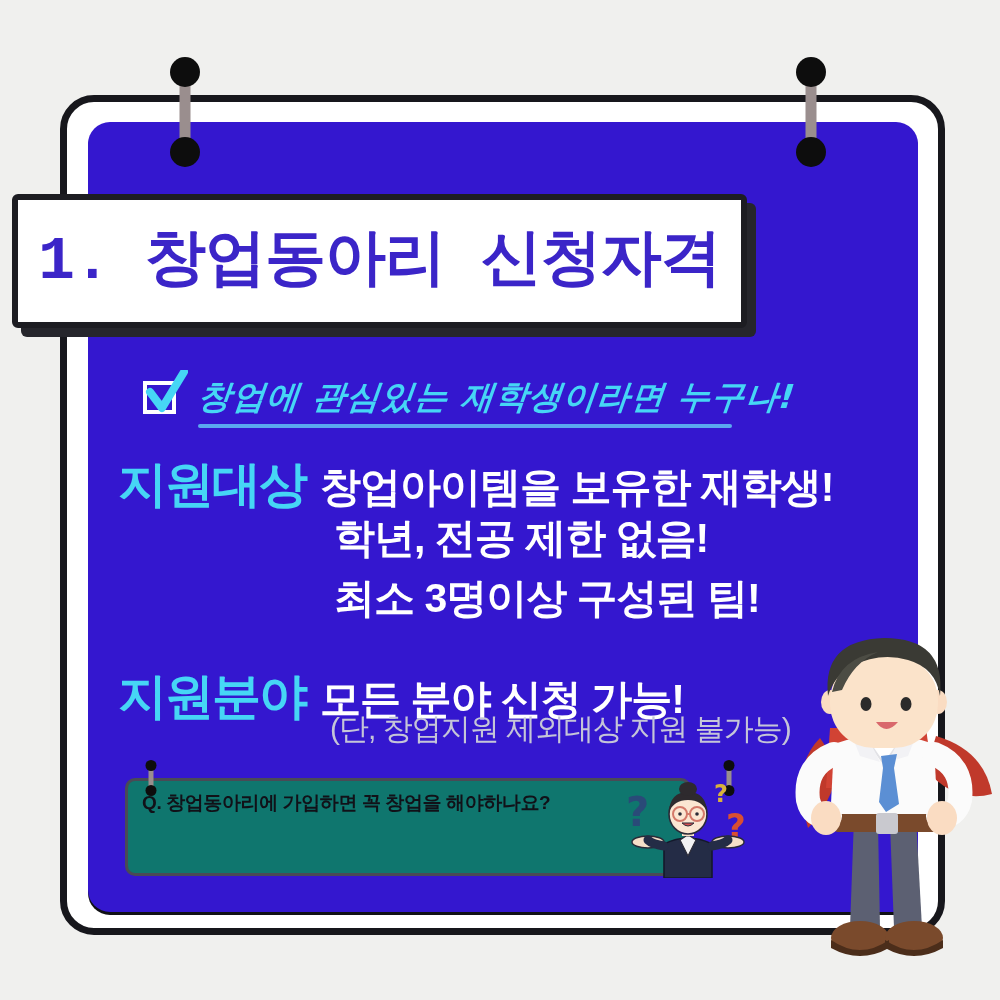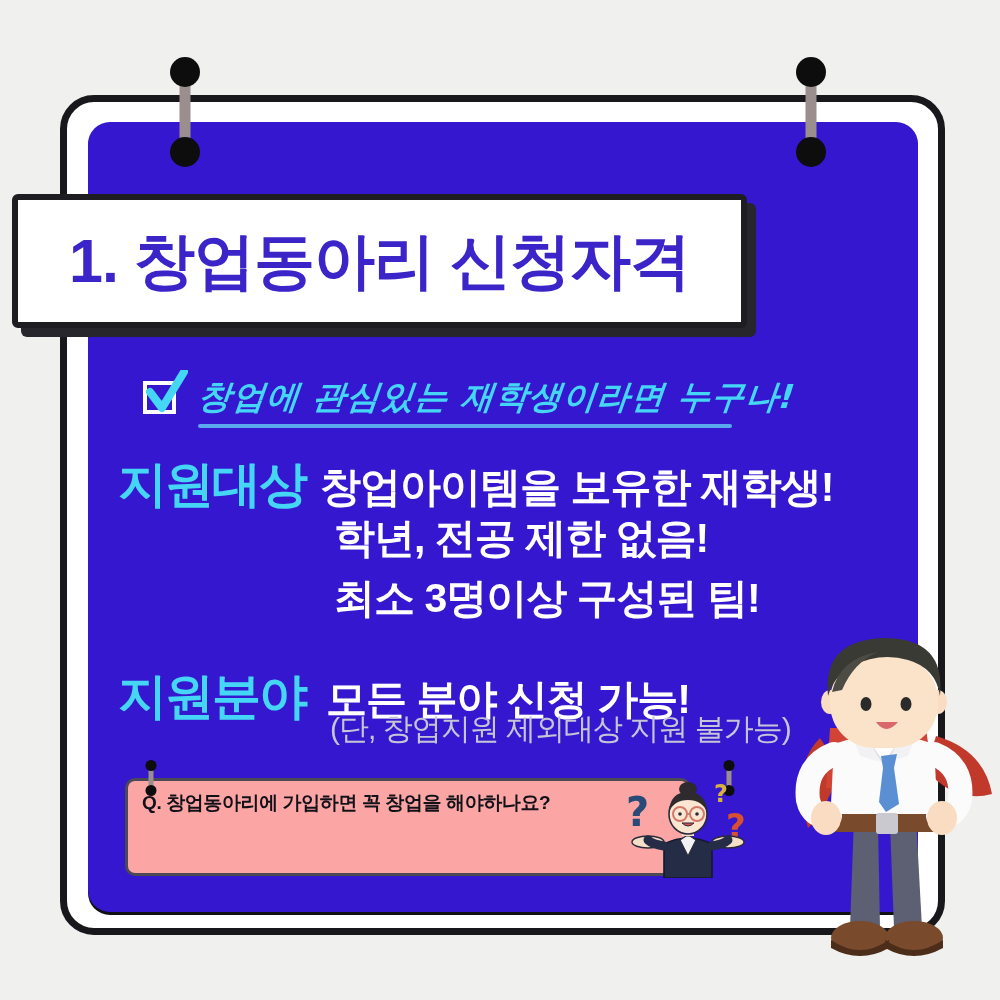--- a/index.html
+++ b/index.html
@@ -32,21 +32,21 @@
     background:#3417cf;border-radius:22px;
     box-shadow:0 3px 0 #101015;
   }
 
   
   .title-banner{
     position:absolute;left:12px;top:194px;width:735px;height:134px;
     background:#ffffff;border:6px solid #1d1d22;border-radius:6px;
     box-sizing:border-box;z-index:30;
     box-shadow:9px 9px 0 #26262c;
-    display:flex;align-items:center;justify-content:center;
+    display:flex;align-items:center;justify-content:center;font-family:Liberation Mono, monospace;
   }
   .title-text{
     color:#3b25c8;font-size:61px;font-weight:bold;letter-spacing:-1px;
     white-space:nowrap;line-height:1;
   }
 
   
   .hand-row{
     position:absolute;left:140px;top:366px;width:620px;height:62px;z-index:25;
     display:flex;align-items:center;
@@ -78,27 +78,27 @@
   .grey{
     color:#c5c5d8;font-size:30px;font-weight:normal;line-height:1;
     letter-spacing:-1px;white-space:nowrap;
   }
 
   .b1{left:118px;top:460px;display:flex;align-items:baseline;}
   .b1 .wht{margin-left:14px;}
   .l2{left:334px;top:518px;}
   .l3{left:334px;top:578px;}
   .b2{left:118px;top:672px;display:flex;align-items:baseline;}
-  .b2 .wht{margin-left:20px;}
+  .b2 .wht{margin-left:14px;}
   .note{left:330px;top:714px;}
 
   
   .qa-box{
     position:absolute;left:125px;top:778px;width:566px;height:98px;
-    background:#fca5a5;border:3px solid #4a4a55;border-radius:10px;
+    background:#0f766e;border:3px solid #4a4a55;border-radius:10px;
     box-sizing:border-box;z-index:30;
   }
   .qa-lines{
     position:absolute;left:14px;top:9px;
     color:#111118;font-size:19px;font-weight:bold;line-height:1.42;
     letter-spacing:-0.4px;white-space:nowrap;
   }
   .qa-lines div:nth-child(3){padding-left:22px;}
   .qa-pin{position:absolute;z-index:31;}
   .qa-pin .rod{position:absolute;left:50%;transform:translateX(-50%);

